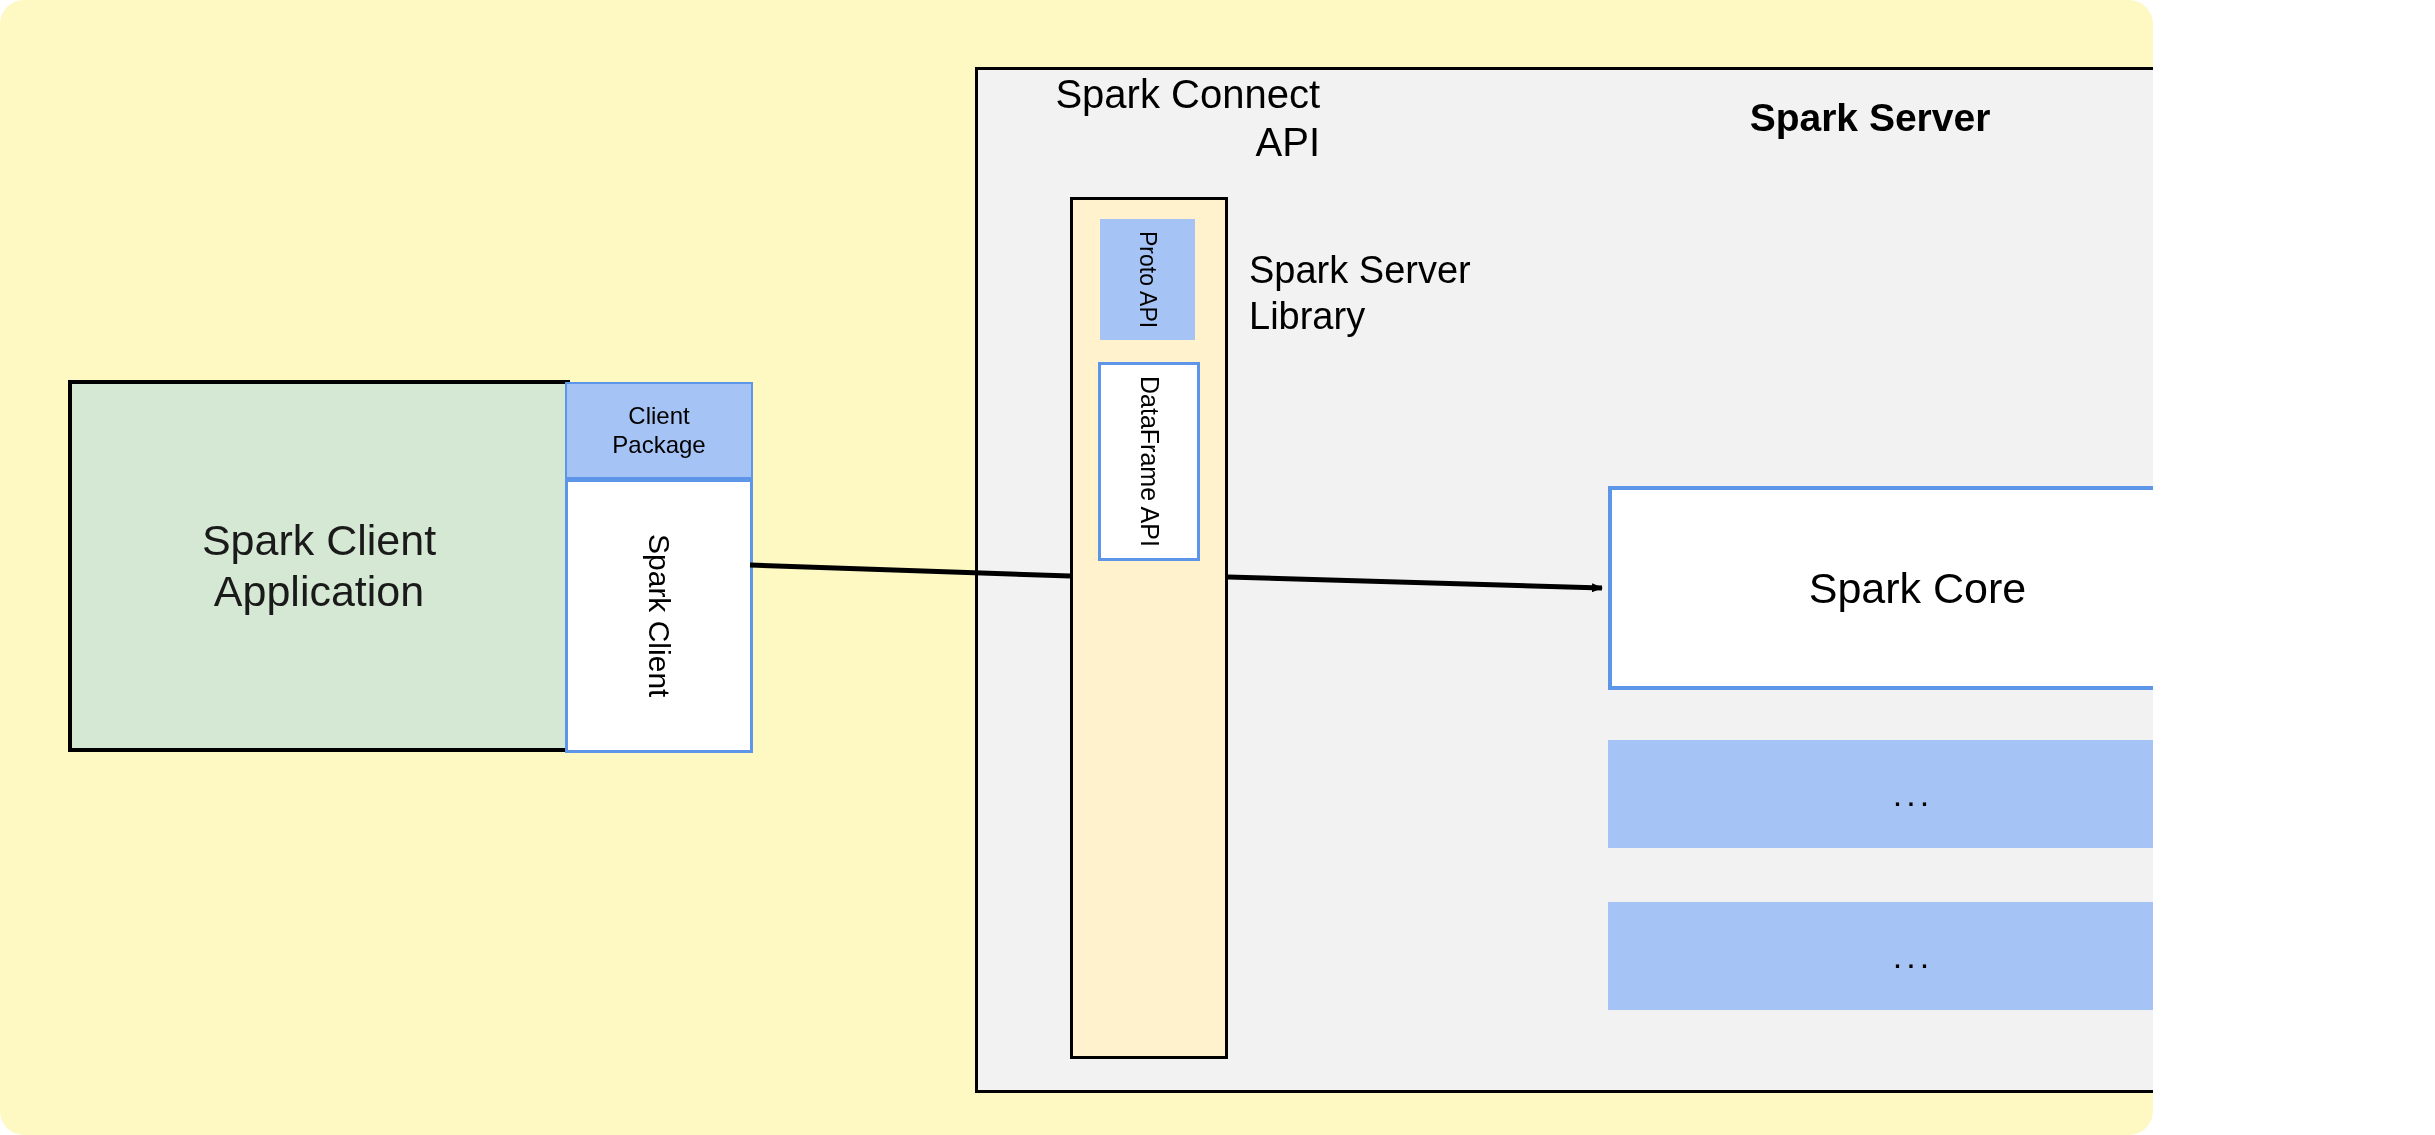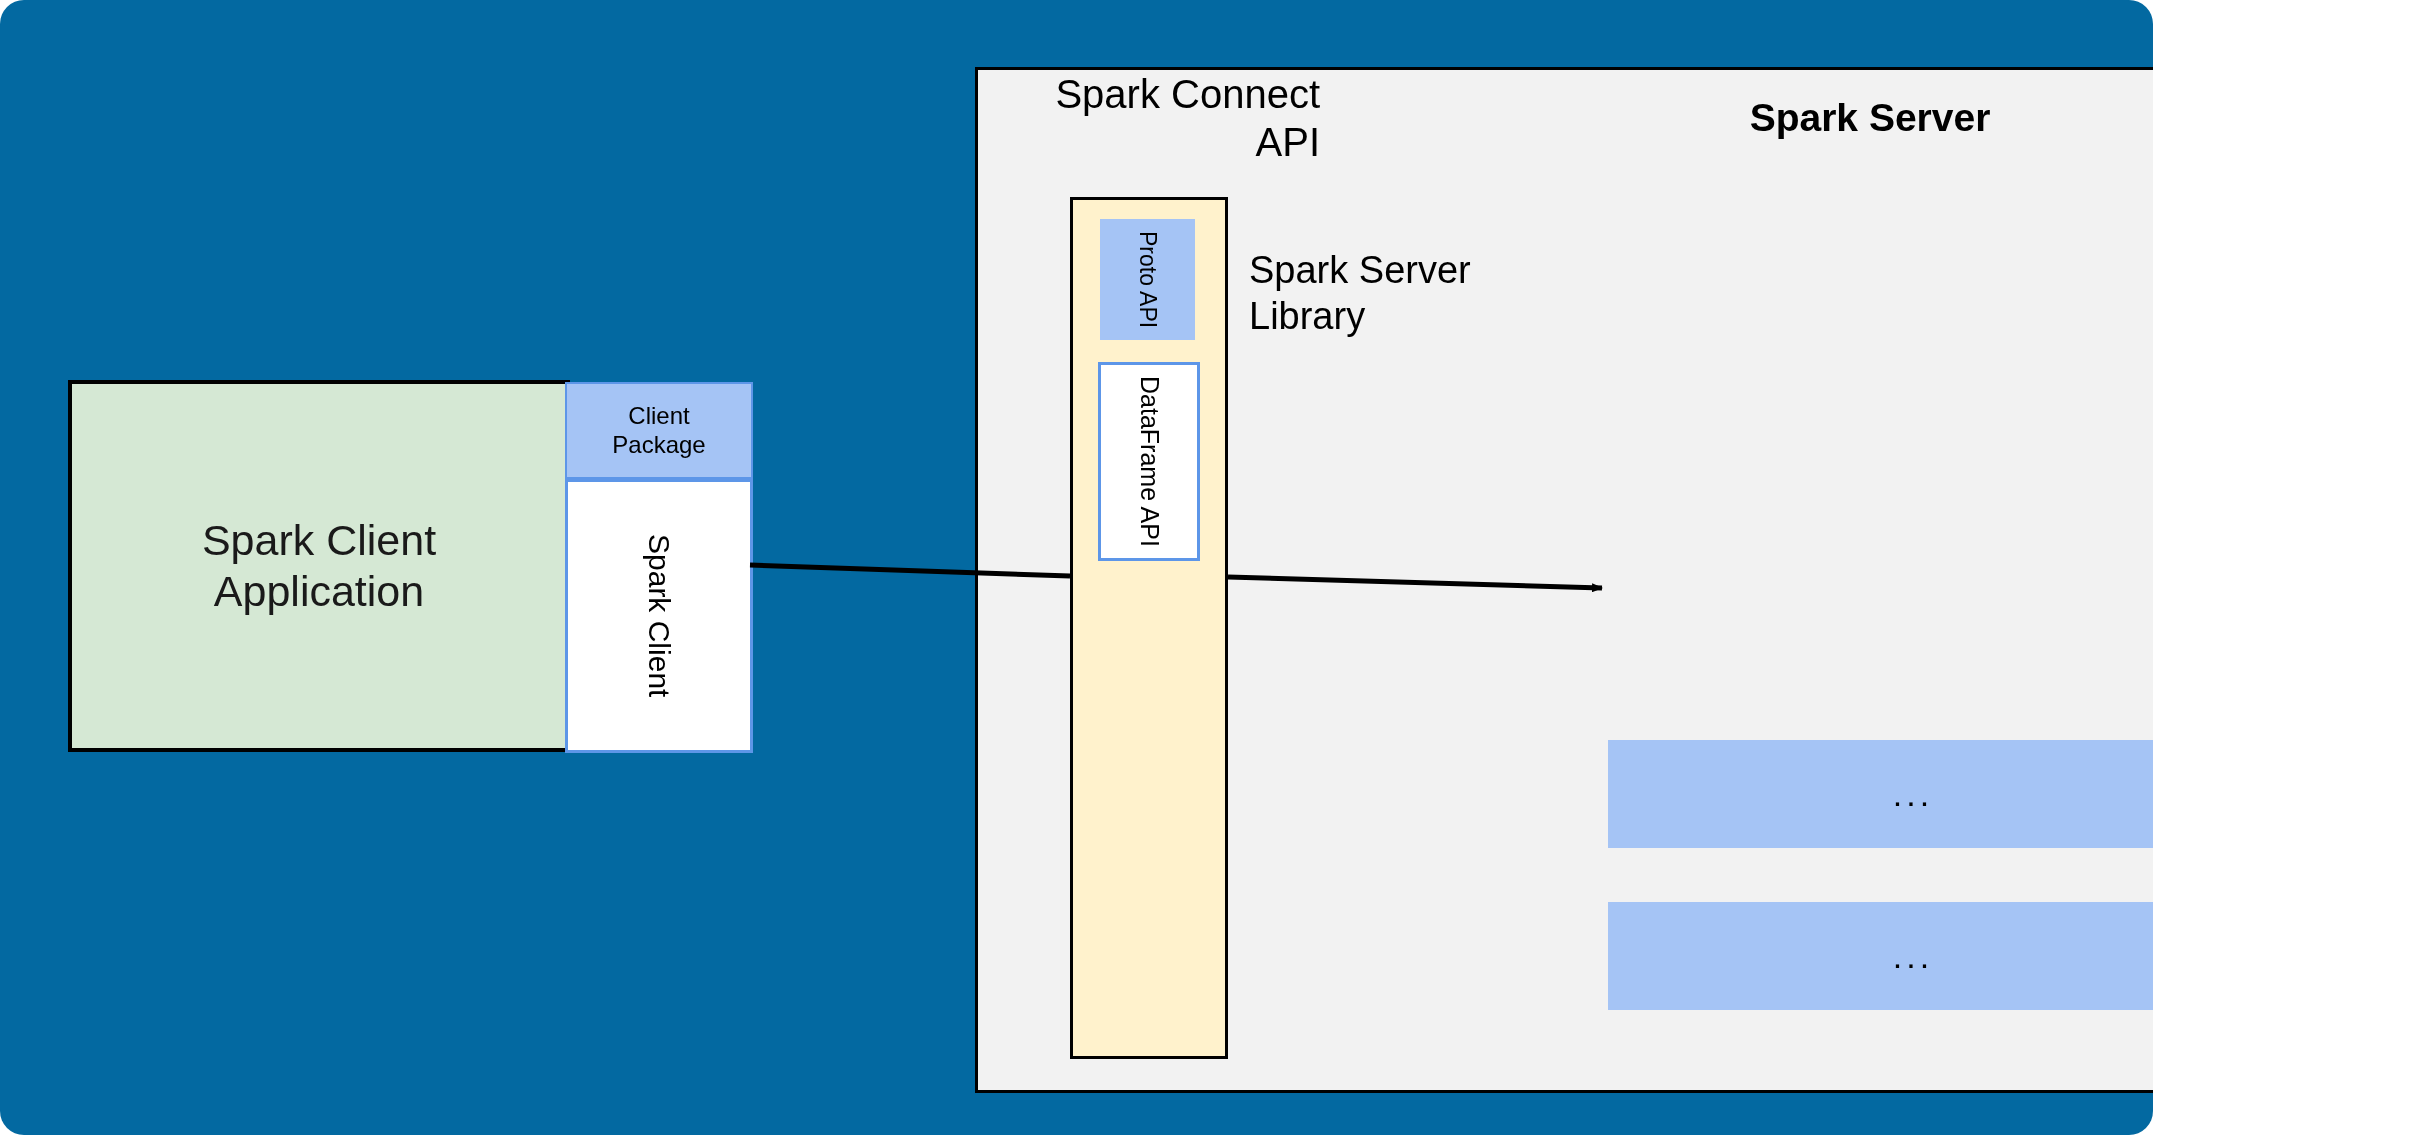--- a/index.html
+++ b/index.html
@@ -9,21 +9,21 @@
     background: #ffffff;
   }
   body {
     font-family: "Liberation Sans", sans-serif;
     color: #000000;
   }
   #canvas {
     position: relative;
     width: 2153px;
     height: 1135px;
-    background: #0369a1;
+    background: #fef9c3;
     overflow: hidden;
     border-radius: 24px;
   }
   .node {
     position: absolute;
     box-sizing: border-box;
     display: flex;
     align-items: center;
     justify-content: center;
     text-align: center;
@@ -210,20 +210,21 @@
   </div>
 
   <div class="node" id="dataframe-api">
     <span class="vert-text">DataFrame API</span>
   </div>
 
   <div class="label-free" id="server-library-label">Spark Server
 Library</div>
 
 
+  <div class="node" id="spark-core">Spark Core</div>
 
   <div class="node" id="ellipsis-1">...</div>
 
   <div class="node" id="ellipsis-2">...</div>
 
   <div class="node" id="client-app" style="white-space: pre-line;">Spark Client
 Application</div>
 
   <div class="node" id="client-package" style="white-space: pre-line;">Client
 Package</div>

